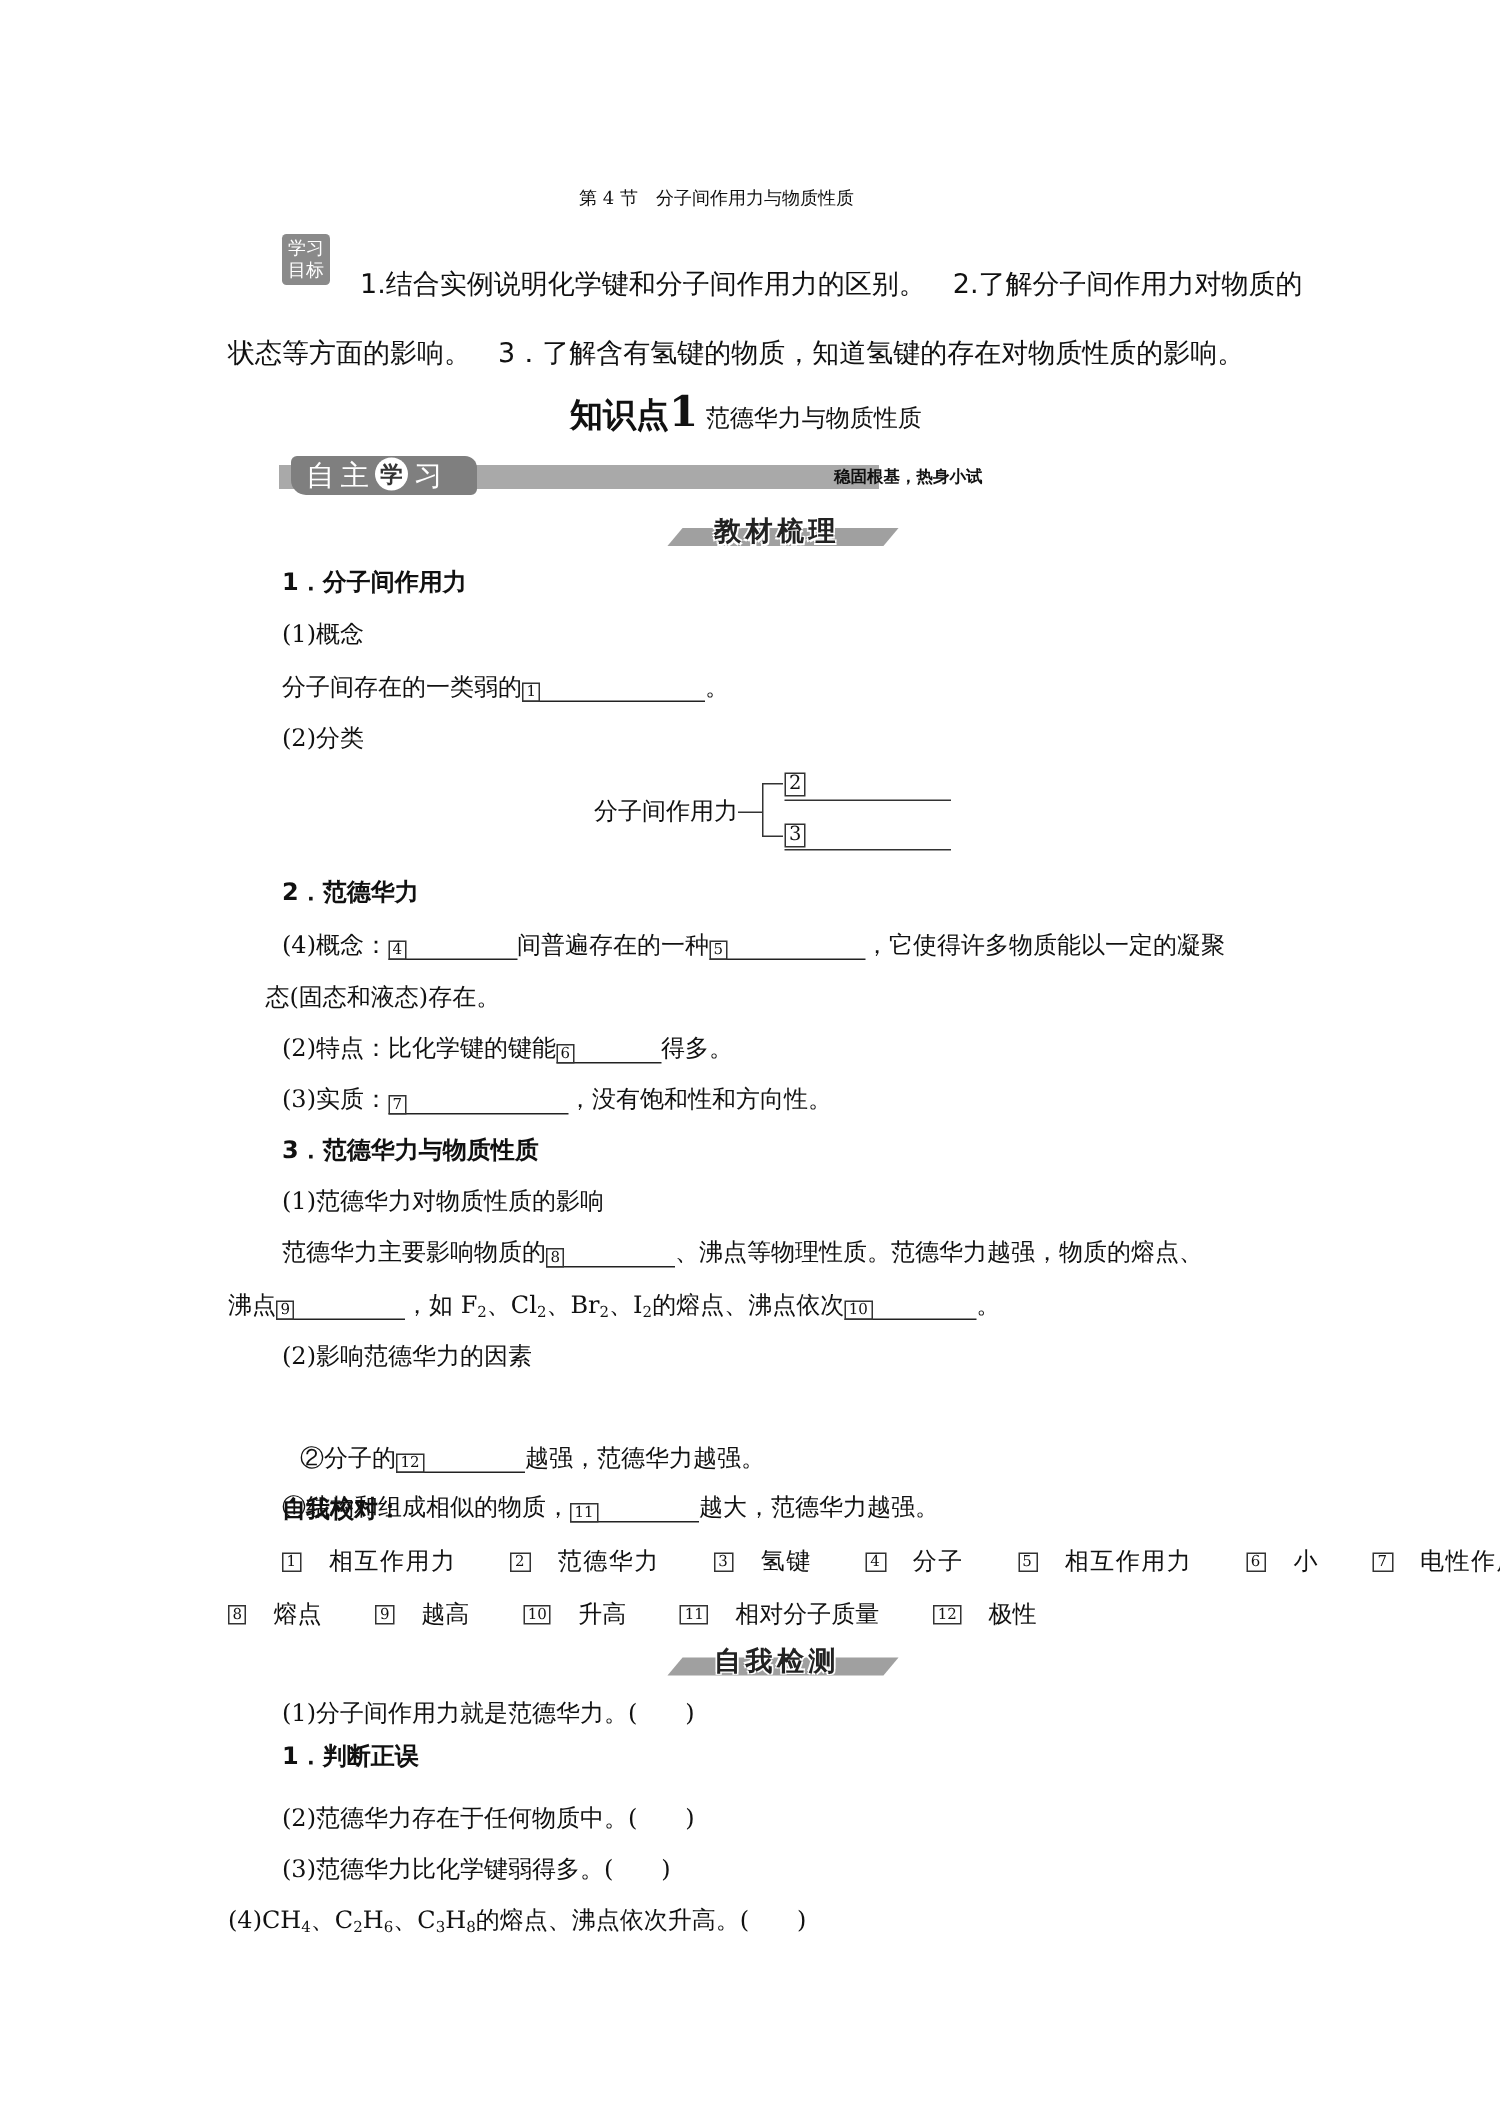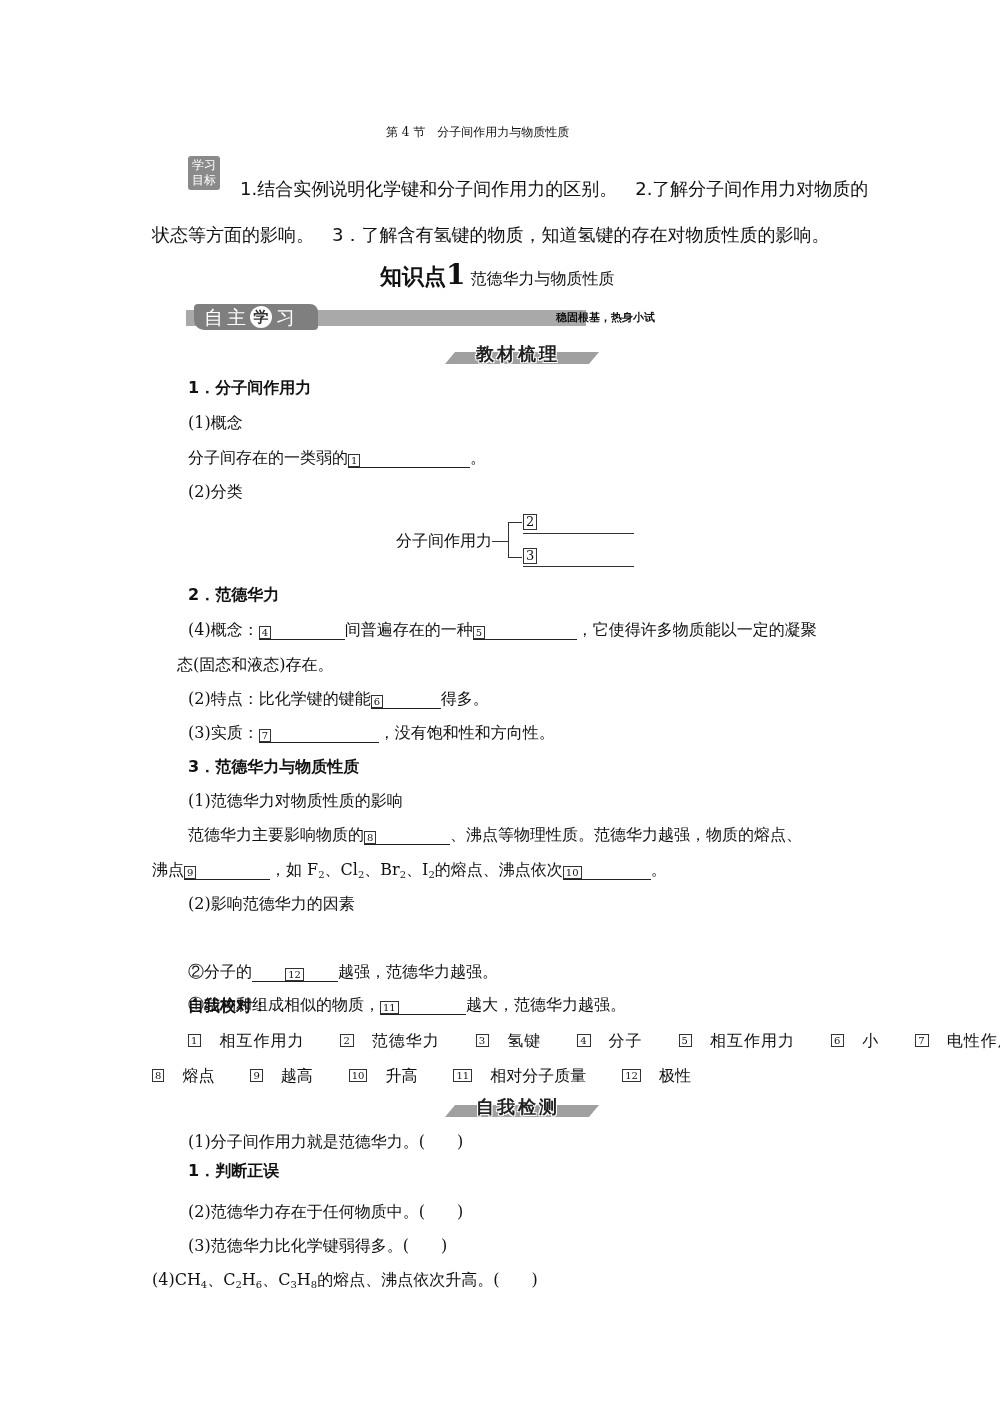--- a/index.html
+++ b/index.html
@@ -96,21 +96,21 @@
 <div class="abs t" style="left:188px;top:825px;">
   <span>范德华力主要影响物质的</span><span class="blank" style="width:86px;"><span class="num">8</span></span><span>、沸点等物理性质。范德华力越强，物质的熔点、</span>
 </div>
 <div class="abs t" style="left:152px;top:860px;">
   <span>沸点</span><span class="blank" style="width:86px;"><span class="num">9</span></span><span>，如 F</span><sub>2</sub><span>、Cl</span><sub>2</sub><span>、Br</span><sub>2</sub><span>、I</span><sub>2</sub><span>的熔点、沸点依次</span><span class="blank" style="width:88px;"><span class="num">10</span></span><span>。</span>
 </div>
 <div class="abs t" style="left:188px;top:894px;">(2)影响范德华力的因素</div>
 <div class="abs t" style="left:188px;top:967px;margin-top:28px;">
   <span>①结构和组成相似的物质，</span><span class="blank" style="width:86px;"><span class="num">11</span></span><span>越大，范德华力越强。</span>
 </div>
-<div class="abs t" style="left:188px;top:962px;text-align:center;">
+<div class="abs t" style="left:200px;top:962px;">
   <span>②分子的</span><span class="blank" style="width:86px;"><span class="num">12</span></span><span>越强，范德华力越强。</span>
 </div>
 
 <div class="abs t b" style="left:188px;top:996px;">自我校对：</div>
 <div class="abs t ans" style="left:188px;top:1031px;letter-spacing:1px;">
   <span><span class="num">1</span><span>相互作用力</span></span><span><span class="num">2</span><span>范德华力</span></span><span><span class="num">3</span><span>氢键</span></span><span><span class="num">4</span><span>分子</span></span><span><span class="num">5</span><span>相互作用力</span></span><span><span class="num">6</span><span>小</span></span><span style="margin-right:0"><span class="num">7</span><span>电性作用</span></span>
 </div>
 <div class="abs t ans" style="left:152px;top:1066px;">
   <span><span class="num">8</span><span>熔点</span></span><span><span class="num">9</span><span>越高</span></span><span><span class="num">10</span><span>升高</span></span><span><span class="num">11</span><span>相对分子质量</span></span><span><span class="num">12</span><span>极性</span></span>
 </div>

